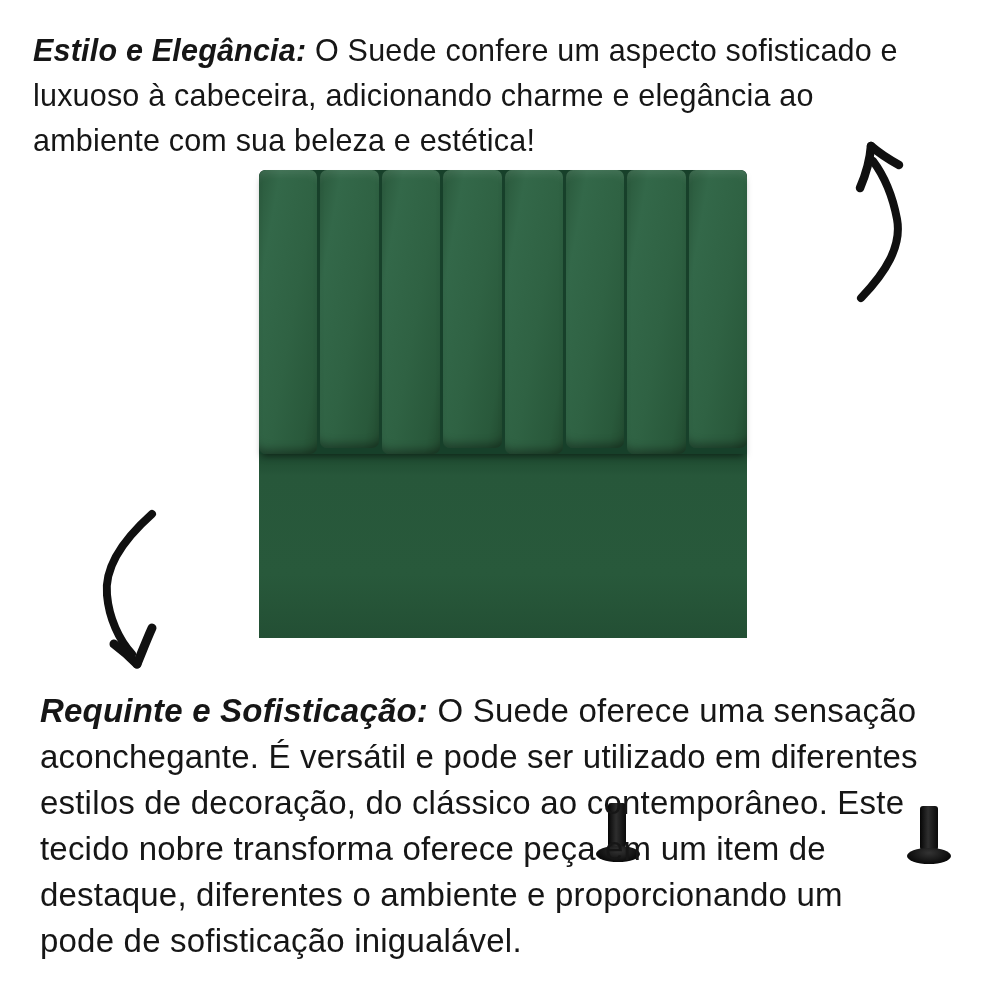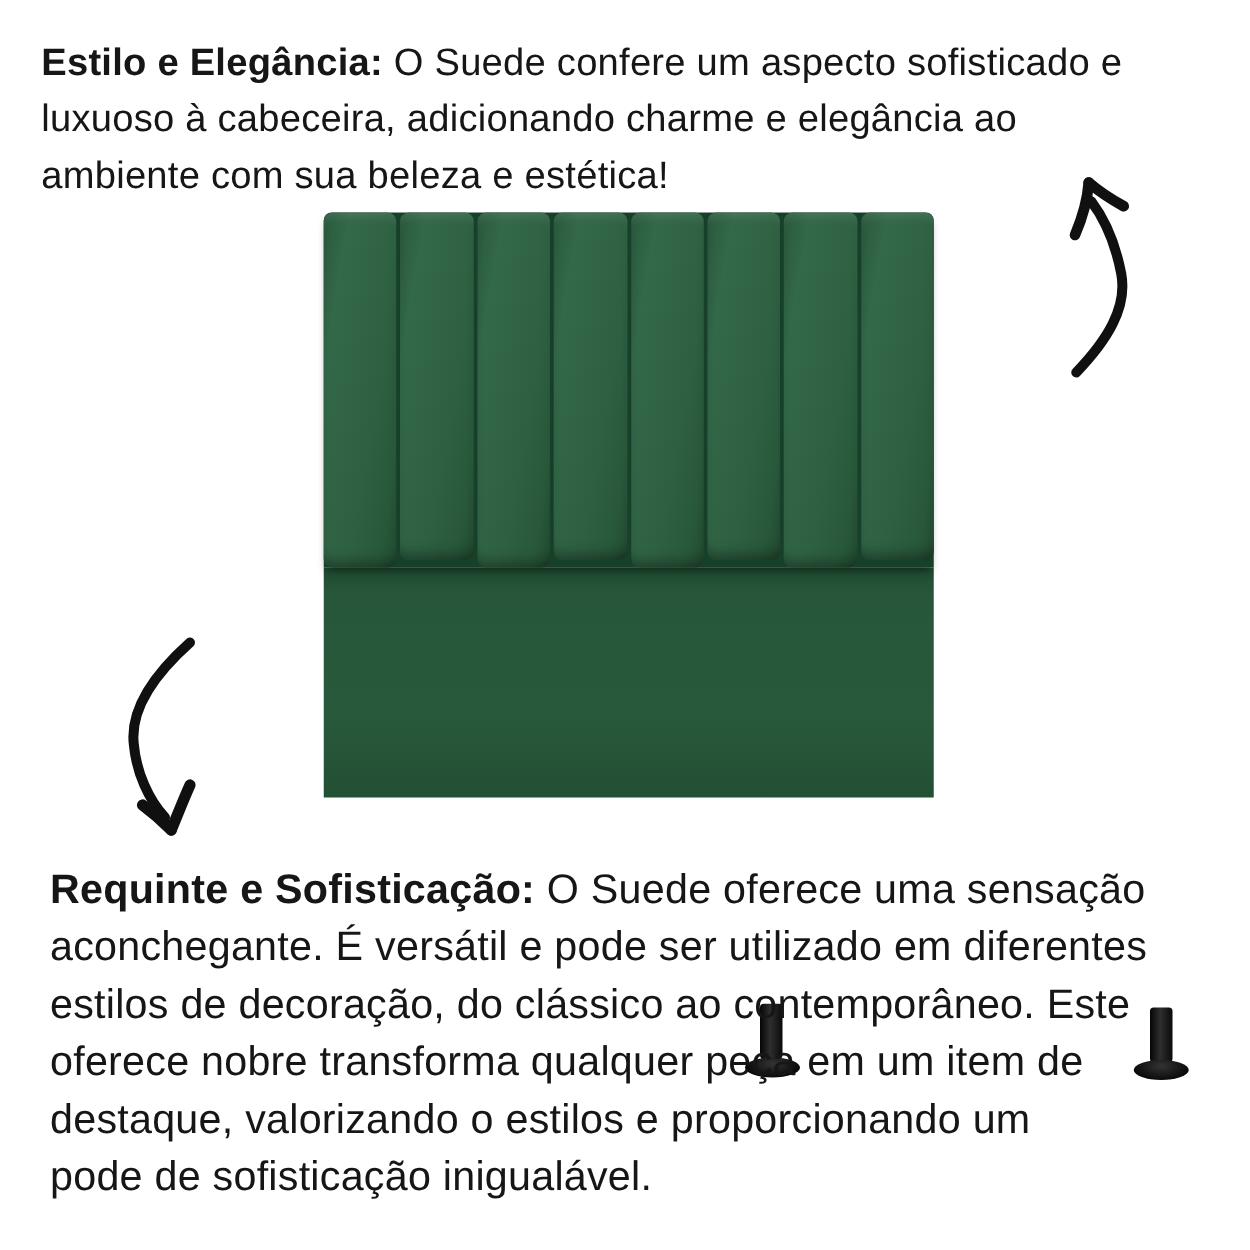--- a/index.html
+++ b/index.html
@@ -4,21 +4,21 @@
 <style>
   html,body{margin:0;padding:0;background:#ffffff;}
   .canvas{
     position:relative;width:1000px;height:1000px;background:#ffffff;overflow:hidden;
     font-family:"Liberation Sans",sans-serif;color:#161616;
   }
   .text-block{position:absolute;margin:0;}
   .text-line{white-space:nowrap;}
   .top-text{left:33px;top:28px;font-size:30.5px;line-height:45px;letter-spacing:0.2px;}
   .bottom-text{left:40px;top:688px;font-size:33px;line-height:46px;letter-spacing:0.2px;}
-  .bold{font-weight:700;}
+  .bold{font-weight:700;font-style:italic;}
 
   
   .headboard{position:absolute;left:259px;top:170px;width:488px;height:468px;}
   .panel-row{
     position:absolute;left:0;top:0;width:100%;height:284px;
     display:flex;gap:3px;background:#17402a;border-radius:6px 6px 0 0;
     box-shadow:0 5px 7px -3px rgba(0,0,0,0.5);
     z-index:2;
   }
   .panel{
@@ -91,18 +91,18 @@
       <path d="M152,514 C124,539 104,567 107,595 C109,618 119,640 132,654" stroke-width="8"></path>
       <path d="M137,664 C130,657 122,650 114,644" stroke-width="9"></path>
       <path d="M137,664 C142,652 147,639 152,628" stroke-width="9"></path>
     </g>
   </svg>
 
   <p class="text-block bottom-text">
     <span class="text-line"><span class="bold">Requinte e Sofisticação:</span><span> O Suede oferece uma sensação</span></span><br>
     <span class="text-line">aconchegante. É versátil e pode ser utilizado em diferentes</span><br>
     <span class="text-line">estilos de decoração, do clássico ao contemporâneo. Este</span><br>
-    <span class="text-line">oferece nobre transforma qualquer peça em um item de</span><br>
-    <span class="text-line">destaque, valorizando o estilos e proporcionando um</span><br>
+    <span class="text-line">tecido nobre transforma oferece peça em um item de</span><br>
+    <span class="text-line">destaque, diferentes o ambiente e proporcionando um</span><br>
     <span class="text-line">pode de sofisticação inigualável.</span>
   </p>
 
 </div>
 
 </body></html>

